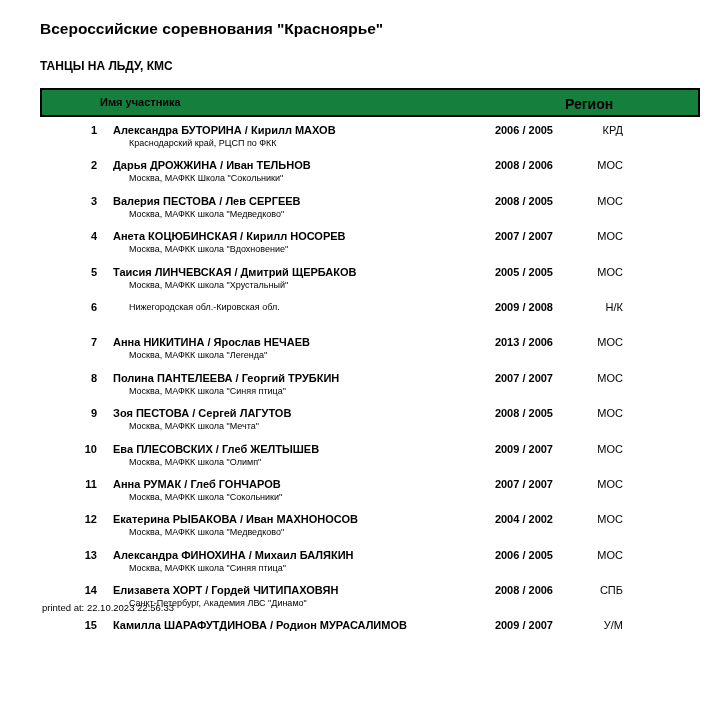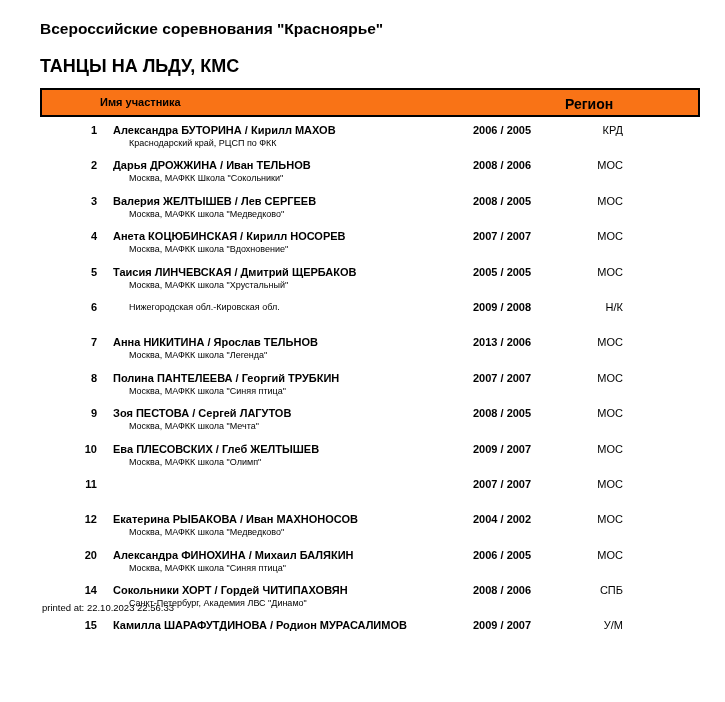--- a/index.html
+++ b/index.html
@@ -24,34 +24,34 @@
     font-size: 15.5px;
     font-weight: bold;
     line-height: 18px;
     white-space: nowrap;
   }
   .subtitle {
     position: absolute;
     left: 40px;
     top: 59px;
     margin: 0;
-    font-size: 18px;
+    font-size: 12px;
     font-weight: bold;
     line-height: 15px;
     white-space: nowrap;
   }
   .table-header {
     position: absolute;
     left: 40px;
     top: 88px;
     width: 660px;
     height: 29px;
     box-sizing: border-box;
     border: 2px solid #000000;
-    background: #f97316;
+    background: #15803d;
   }
   .table-header .col-name {
     position: absolute;
     left: 58px;
     top: 6px;
     font-size: 11px;
     font-weight: bold;
     white-space: nowrap;
   }
   .table-header .col-region {
@@ -104,21 +104,21 @@
     font-size: 9px;
     font-weight: normal;
     line-height: 11px;
     white-space: nowrap;
   }
   .row .years {
     position: absolute;
     left: 433px;
     top: 3px;
     width: 80px;
-    text-align: left;
+    text-align: right;
     font-size: 11px;
     font-weight: bold;
     line-height: 13px;
     white-space: nowrap;
   }
   .row .region {
     position: absolute;
     left: 513px;
     top: 3px;
     width: 70px;
@@ -168,21 +168,21 @@
       <span class="pname">Дарья ДРОЖЖИНА / Иван ТЕЛЬНОВ</span>
       <span class="club">Москва, МАФКК Школа "Сокольники"</span>
     </span>
     <span class="years">2008 / 2006</span>
     <span class="region">МОС</span>
   </div>
 
   <div class="row">
     <span class="num">3</span>
     <span class="nameblock">
-      <span class="pname">Валерия ЖЕЛТЫШЕВ / Лев СЕРГЕЕВ</span>
+      <span class="pname">Валерия ПЕСТОВА / Лев СЕРГЕЕВ</span>
       <span class="club">Москва, МАФКК школа "Медведково"</span>
     </span>
     <span class="years">2008 / 2005</span>
     <span class="region">МОС</span>
   </div>
 
   <div class="row">
     <span class="num">4</span>
     <span class="nameblock">
       <span class="pname">Анета КОЦЮБИНСКАЯ / Кирилл НОСОРЕВ</span>
@@ -207,21 +207,21 @@
     <span class="nameblock">
       <span class="club">Нижегородская обл.-Кировская обл.</span>
     </span>
     <span class="years">2009 / 2008</span>
     <span class="region">Н/К</span>
   </div>
 
   <div class="row">
     <span class="num">7</span>
     <span class="nameblock">
-      <span class="pname">Анна НИКИТИНА / Ярослав ТЕЛЬНОВ</span>
+      <span class="pname">Анна НИКИТИНА / Ярослав НЕЧАЕВ</span>
       <span class="club">Москва, МАФКК школа "Легенда"</span>
     </span>
     <span class="years">2013 / 2006</span>
     <span class="region">МОС</span>
   </div>
 
   <div class="row">
     <span class="num">8</span>
     <span class="nameblock">
       <span class="pname">Полина ПАНТЕЛЕЕВА / Георгий ТРУБКИН</span>
@@ -246,48 +246,52 @@
     <span class="nameblock">
       <span class="pname">Ева ПЛЕСОВСКИХ / Глеб ЖЕЛТЫШЕВ</span>
       <span class="club">Москва, МАФКК школа "Олимп"</span>
     </span>
     <span class="years">2009 / 2007</span>
     <span class="region">МОС</span>
   </div>
 
   <div class="row">
     <span class="num">11</span>
+    <span class="nameblock">
+      <span class="pname">Анна РУМАК / Глеб ГОНЧАРОВ</span>
+      <span class="club">Москва, МАФКК школа "Сокольники"</span>
+    </span>
     <span class="years">2007 / 2007</span>
     <span class="region">МОС</span>
   </div>
 
   <div class="row">
     <span class="num">12</span>
     <span class="nameblock">
       <span class="pname">Екатерина РЫБАКОВА / Иван МАХНОНОСОВ</span>
       <span class="club">Москва, МАФКК школа "Медведково"</span>
     </span>
     <span class="years">2004 / 2002</span>
     <span class="region">МОС</span>
   </div>
 
   <div class="row">
-    <span class="num">20</span>
+    <span class="num">13</span>
     <span class="nameblock">
       <span class="pname">Александра ФИНОХИНА / Михаил БАЛЯКИН</span>
       <span class="club">Москва, МАФКК школа "Синяя птица"</span>
     </span>
     <span class="years">2006 / 2005</span>
     <span class="region">МОС</span>
   </div>
 
   <div class="row">
     <span class="num">14</span>
     <span class="nameblock">
-      <span class="pname">Сокольники ХОРТ / Гордей ЧИТИПАХОВЯН</span>
+      <span class="pname">Елизавета ХОРТ / Гордей ЧИТИПАХОВЯН</span>
       <span class="club">Санкт-Петербург, Академия ЛВС "Динамо"</span>
     </span>
     <span class="years">2008 / 2006</span>
     <span class="region">СПБ</span>
   </div>
 
   <div class="row">
     <span class="num">15</span>
     <span class="nameblock">
       <span class="pname">Камилла ШАРАФУТДИНОВА / Родион МУРАСАЛИМОВ</span>

